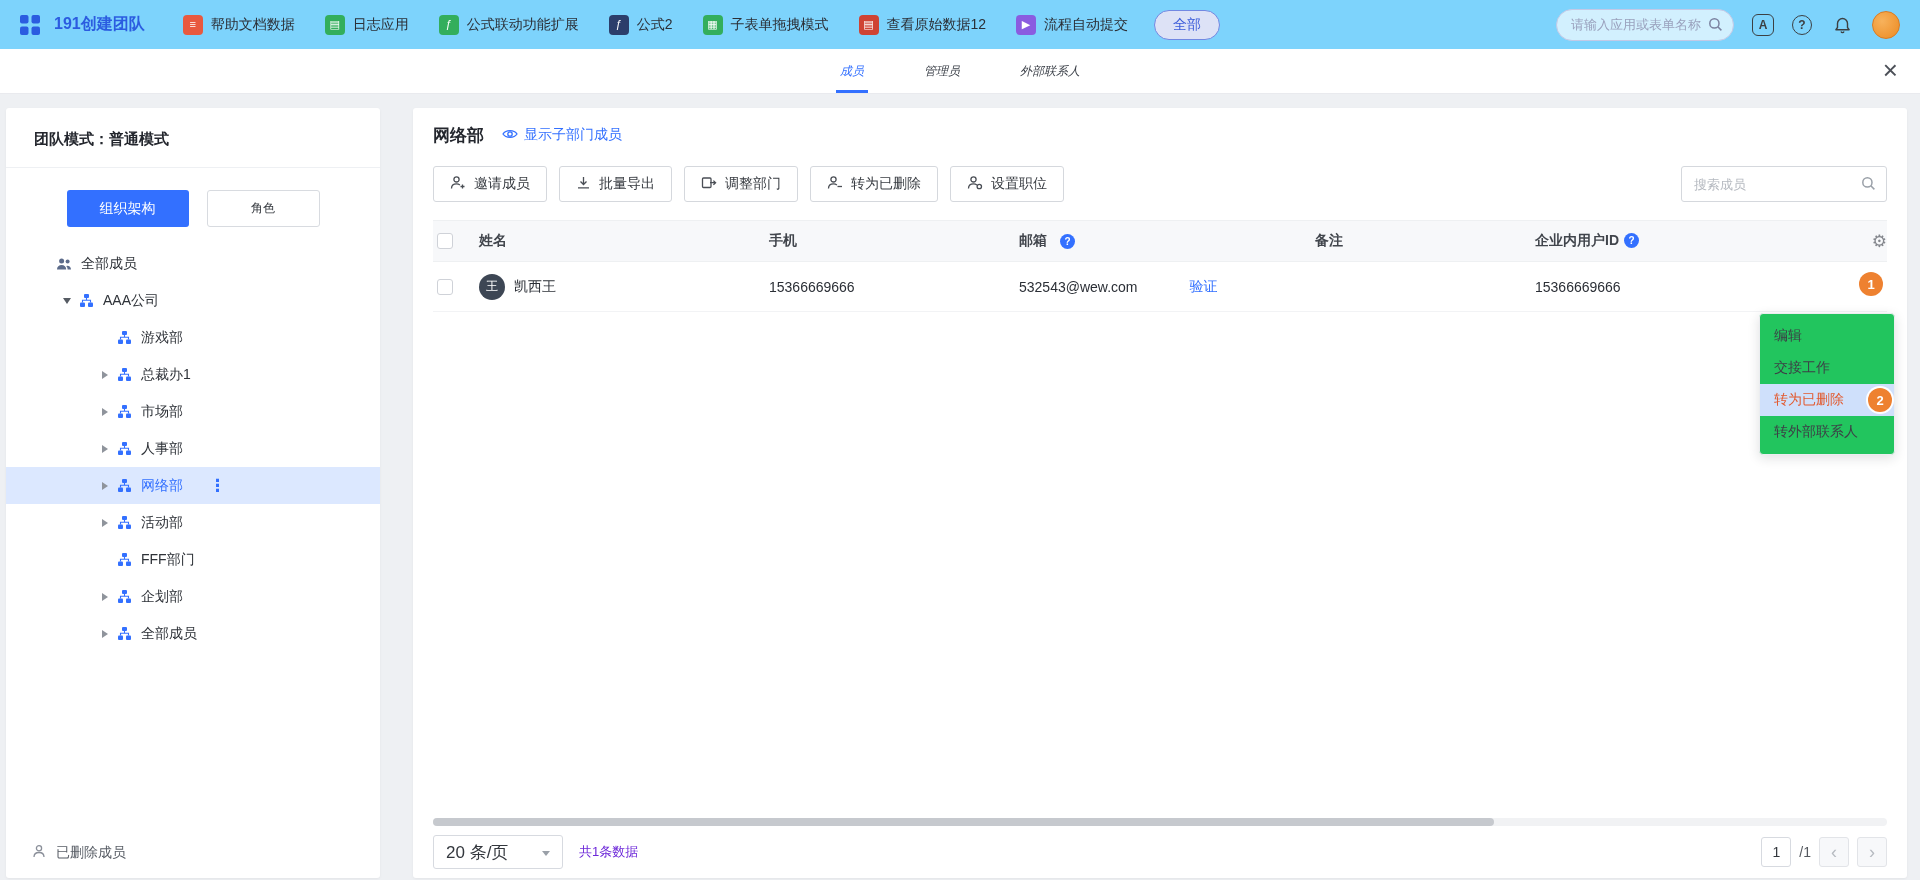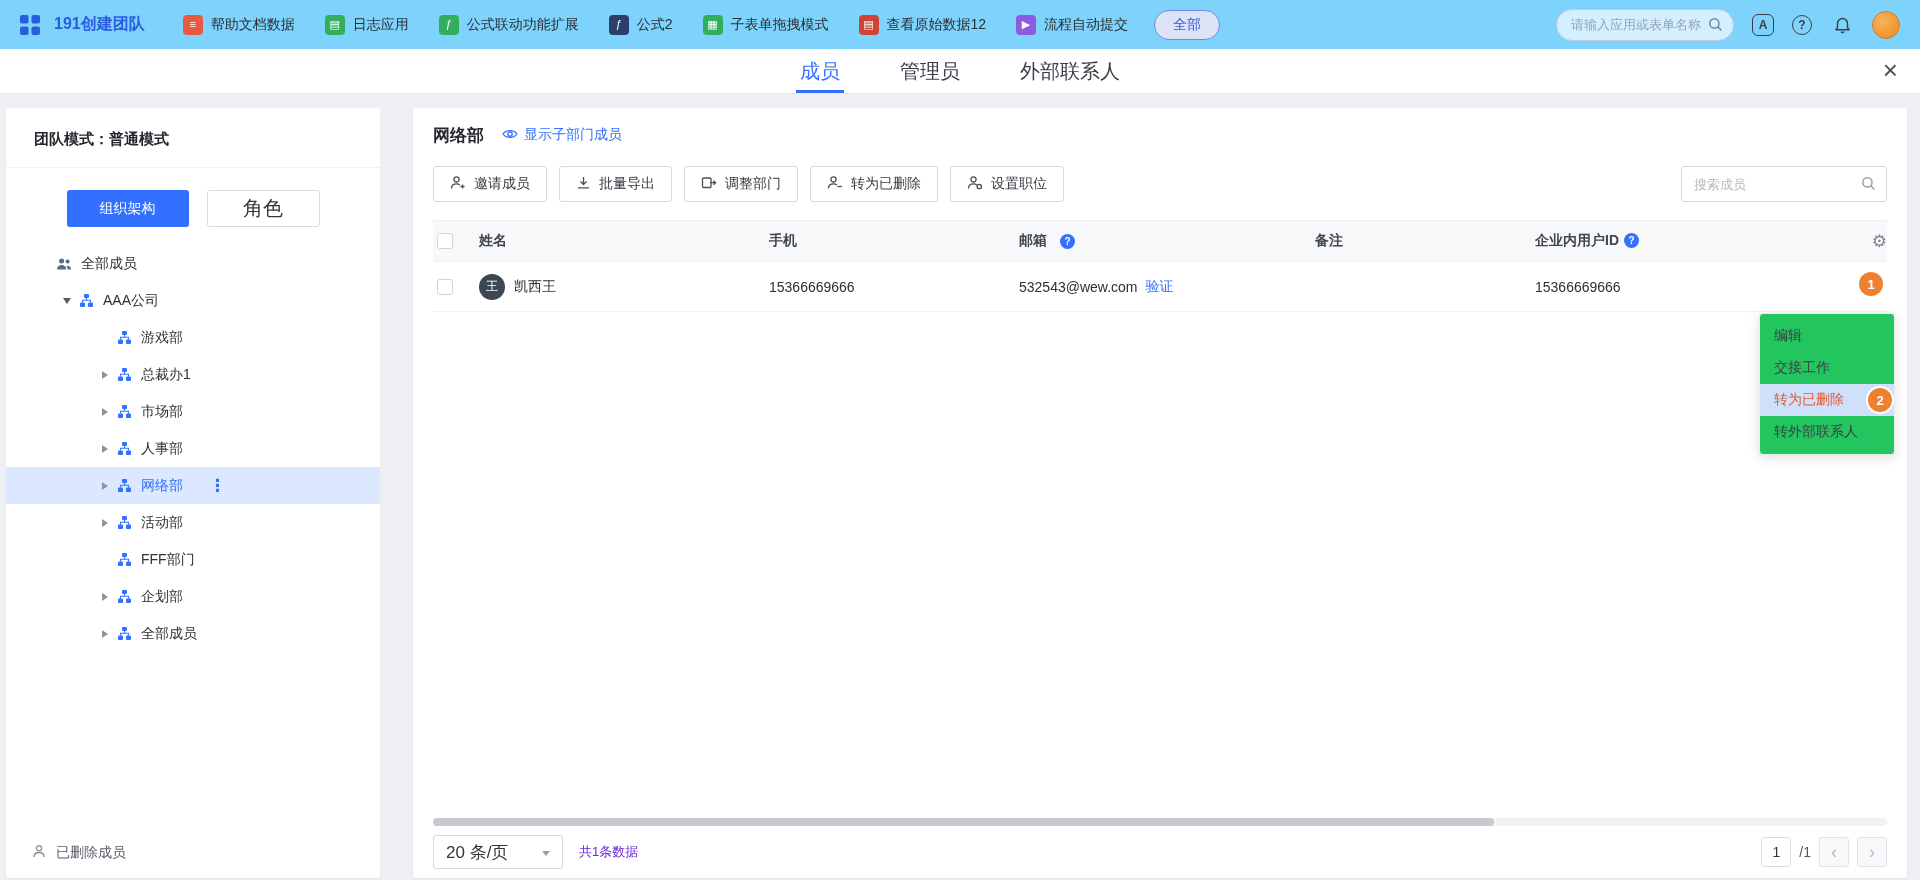--- a/index.html
+++ b/index.html
@@ -28,37 +28,37 @@
              align-items:center; justify-content:center; font-size:12px; font-weight:700; color:#3c4043; }
   .lang-ic::after { content:"A"; }
   .help-ic { width:20px; height:20px; border:1.6px solid #3c4043; border-radius:50%; display:flex;
              align-items:center; justify-content:center; font-size:12px; font-weight:700; color:#3c4043; }
   .help-ic::after { content:"?"; }
   .avatar-top { width:28px; height:28px; border-radius:50%; background:radial-gradient(circle at 35% 35%, #f7b25c, #ec8a21);
                 border:1px solid #d97b22; cursor:pointer; }
 
   
   .subheader { height:45px; background:#fff; border-bottom:1px solid #e9eaee; display:flex; justify-content:center; position:relative; }
-  .tab { height:100%; display:flex; align-items:center; margin:0 30px; font-size:20px; color:#3a3f47; cursor:pointer; position:relative; }
+  .tab { height:100%; display:flex; align-items:center; margin:0 30px; font-size:12px; color:#3a3f47; cursor:pointer; position:relative;font-style:italic; }
   .tab.active { color:#3370ff; }
   .tab.active::after { content:""; position:absolute; left:-4px; right:-4px; bottom:0; height:3px; background:#3370ff; }
   .close-x { position:absolute; right:22px; top:8px; font-size:26px; color:#4c5058; cursor:pointer; line-height:1; }
   .close-x::after { content:"×"; }
 
   
   .main { position:absolute; top:94px; left:0; right:0; bottom:0; background:#eef0f3; }
   .panel { background:#fff; border-radius:3px; box-shadow:0 1px 3px rgba(0,0,0,.05); position:absolute; }
   .left-panel { top:14px; left:6px; bottom:2px; width:374px; }
   .right-panel { top:14px; left:413px; right:13px; bottom:2px; }
 
   
   .mode-label { padding:22px 0 18px 28px; font-size:15px; font-weight:700; color:#24272e; border-bottom:1px solid #eef0f3; }
   .org-role { display:flex; justify-content:center; gap:18px; margin-top:22px; }
   .btn-org { width:122px; height:37px; background:#3370ff; color:#fff; border:none; border-radius:3px; font-size:14px; cursor:pointer; }
-  .btn-role { width:113px; height:37px; background:#fff; color:#33373d; border:1px solid #d8dbe0; border-radius:3px; font-size:20px; cursor:pointer; }
+  .btn-role { width:113px; height:37px; background:#fff; color:#33373d; border:1px solid #d8dbe0; border-radius:3px; font-size:12px; cursor:pointer; }
   .tree { margin-top:18px; }
   .tree-item { height:37px; display:flex; align-items:center; font-size:14px; color:#2e3238; cursor:pointer; }
   .tree-item.lvl0 { padding-left:50px; }
   .tree-item.lvl1 { padding-left:88px; }
   .tree-item.selected { background:#dce8ff; color:#3370ff; }
   .caret { width:22px; display:flex; justify-content:center; flex:none; }
   .caret.right::before { content:""; border-left:6px solid #8f949c; border-top:4.5px solid transparent; border-bottom:4.5px solid transparent; }
   .caret.down::before { content:""; border-top:6px solid #565b63; border-left:4.5px solid transparent; border-right:4.5px solid transparent; }
   .t-ic { width:16px; display:flex; justify-content:center; margin-right:9px; flex:none; }
   .kebab { margin-left:26px; color:#3370ff; font-size:17px; font-weight:700; cursor:pointer; }
@@ -93,21 +93,21 @@
   .c-id { width:300px; }
   .c-gear { flex:1; text-align:right; }
   .checkbox { width:16px; height:16px; border:1px solid #cfd2d8; border-radius:3px; background:#fff; cursor:pointer; }
   .q-ic { width:15px; height:15px; border-radius:50%; background:#3370ff; color:#fff; font-size:10px; font-weight:700;
           display:inline-flex; align-items:center; justify-content:center; margin-left:5px; cursor:pointer; vertical-align:1px; }
   .q-ic::after { content:"?"; }
   .gear { font-family:"DejaVu Sans",sans-serif; font-size:17px; color:#84878d; cursor:pointer; }
   .gear::after { content:"⚙"; }
   .row-avatar { width:26px; height:26px; border-radius:50%; background:#3d4654; color:#fff; font-size:12px;
                 display:flex; align-items:center; justify-content:center; flex:none; }
-  .verify-link { color:#3370ff; cursor:pointer; }
+  .verify-link { color:#3370ff; cursor:pointer;margin-left:44px; }
 
   .step-badge { width:24px; height:24px; border-radius:50%; background:#ee8130; color:#fff; font-size:13px; font-weight:700;
                 display:flex; align-items:center; justify-content:center; box-shadow:0 0 0 2px rgba(255,255,255,.95); }
   .badge-1 { position:absolute; top:164px; right:24px; }
 
   .ctx-menu { position:absolute; top:205px; right:12px; width:136px; background:#22c55e; border:1px solid #ebedf0;
               border-radius:4px; box-shadow:0 3px 12px rgba(31,35,41,.14); padding:6px 0; z-index:5; }
   .ctx-item { height:32px; display:flex; align-items:center; padding:0 14px; font-size:14px; color:#3c4046;
               cursor:pointer; position:relative; }
   .ctx-item.highlight { background:#cfe0fb; color:#e25a2f; }

